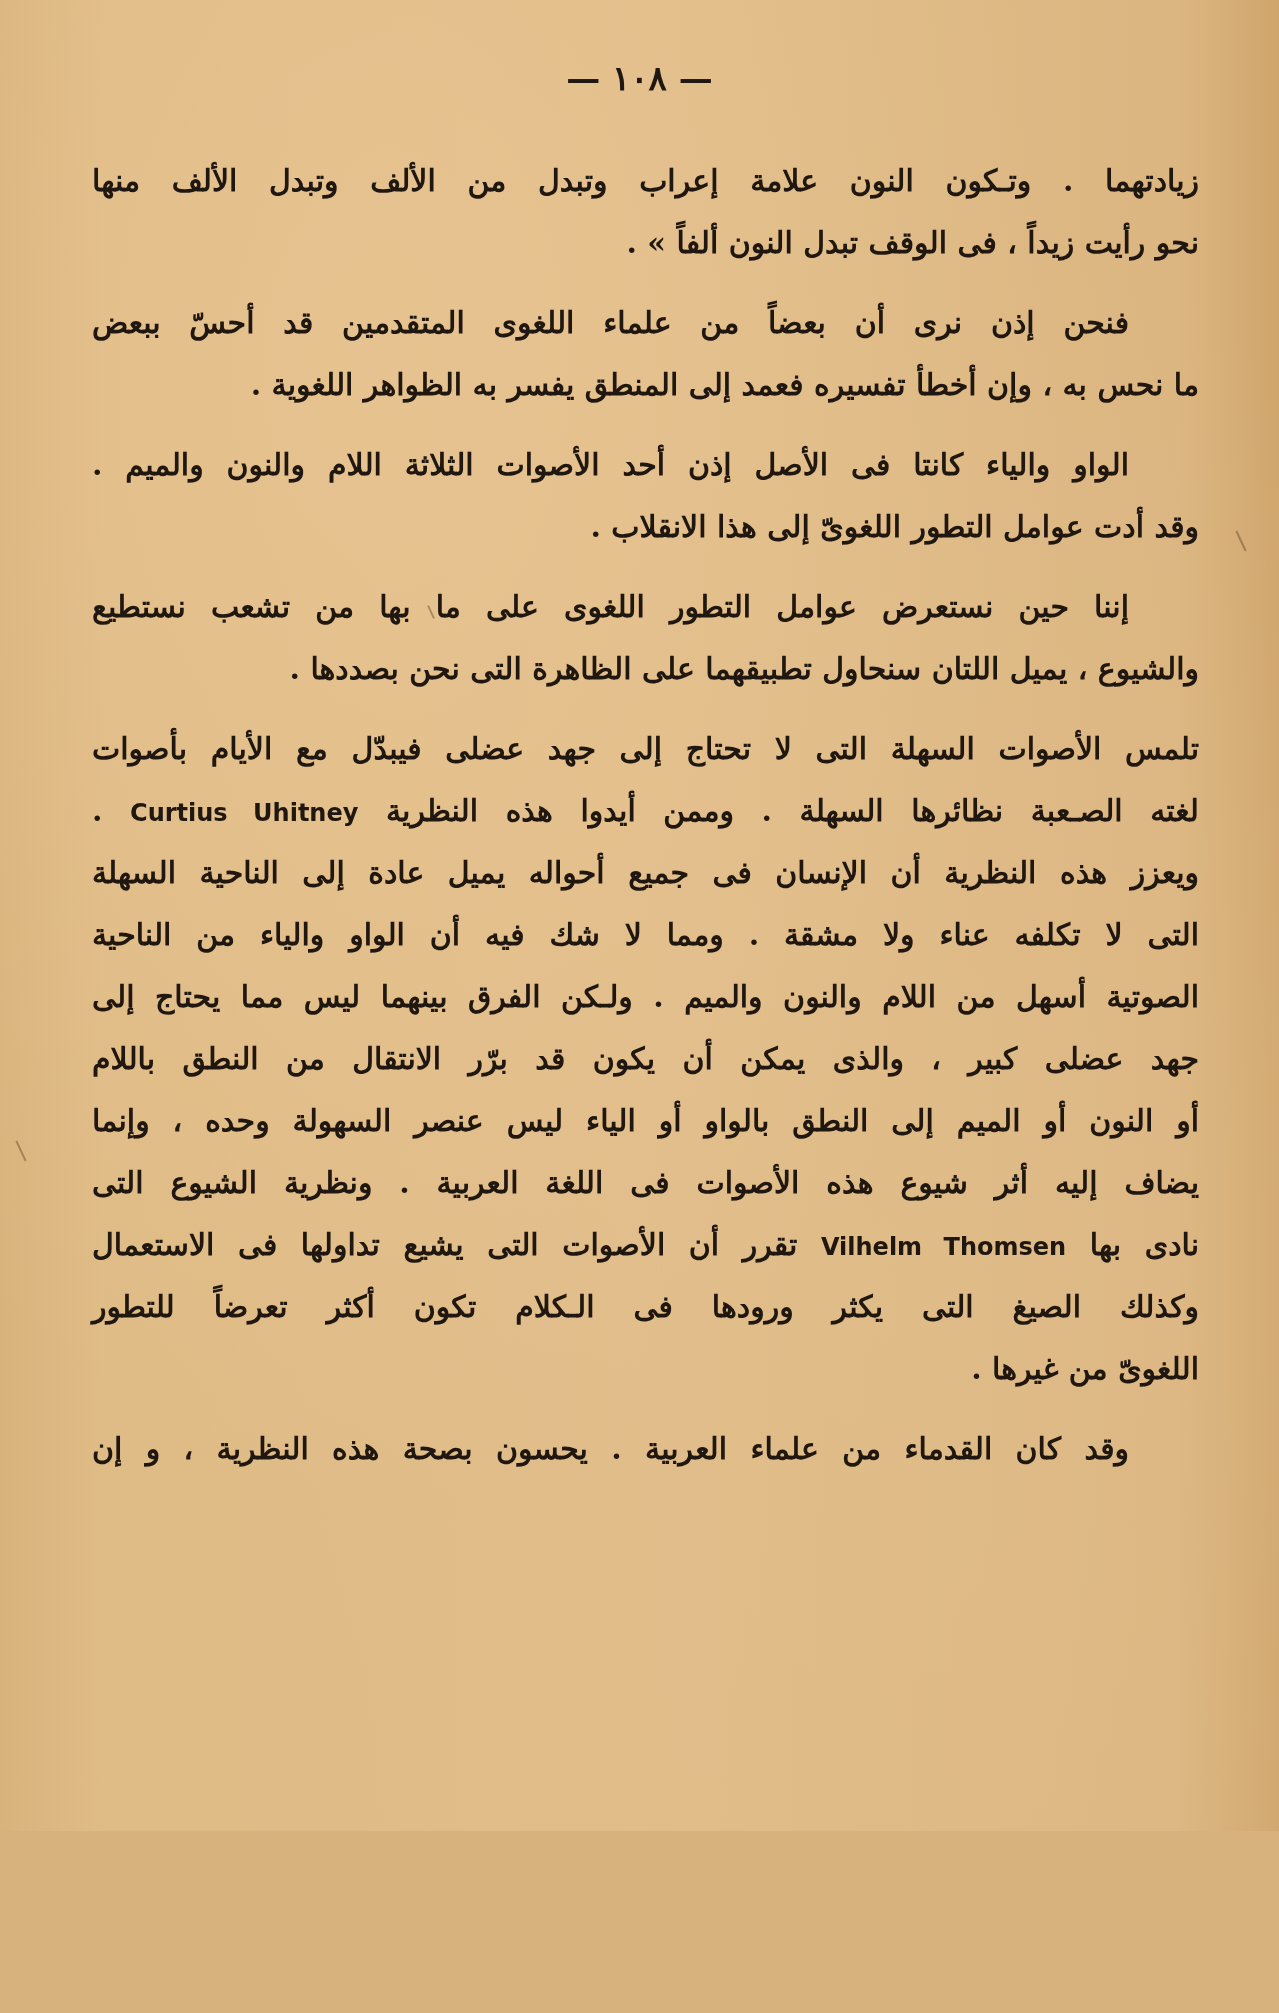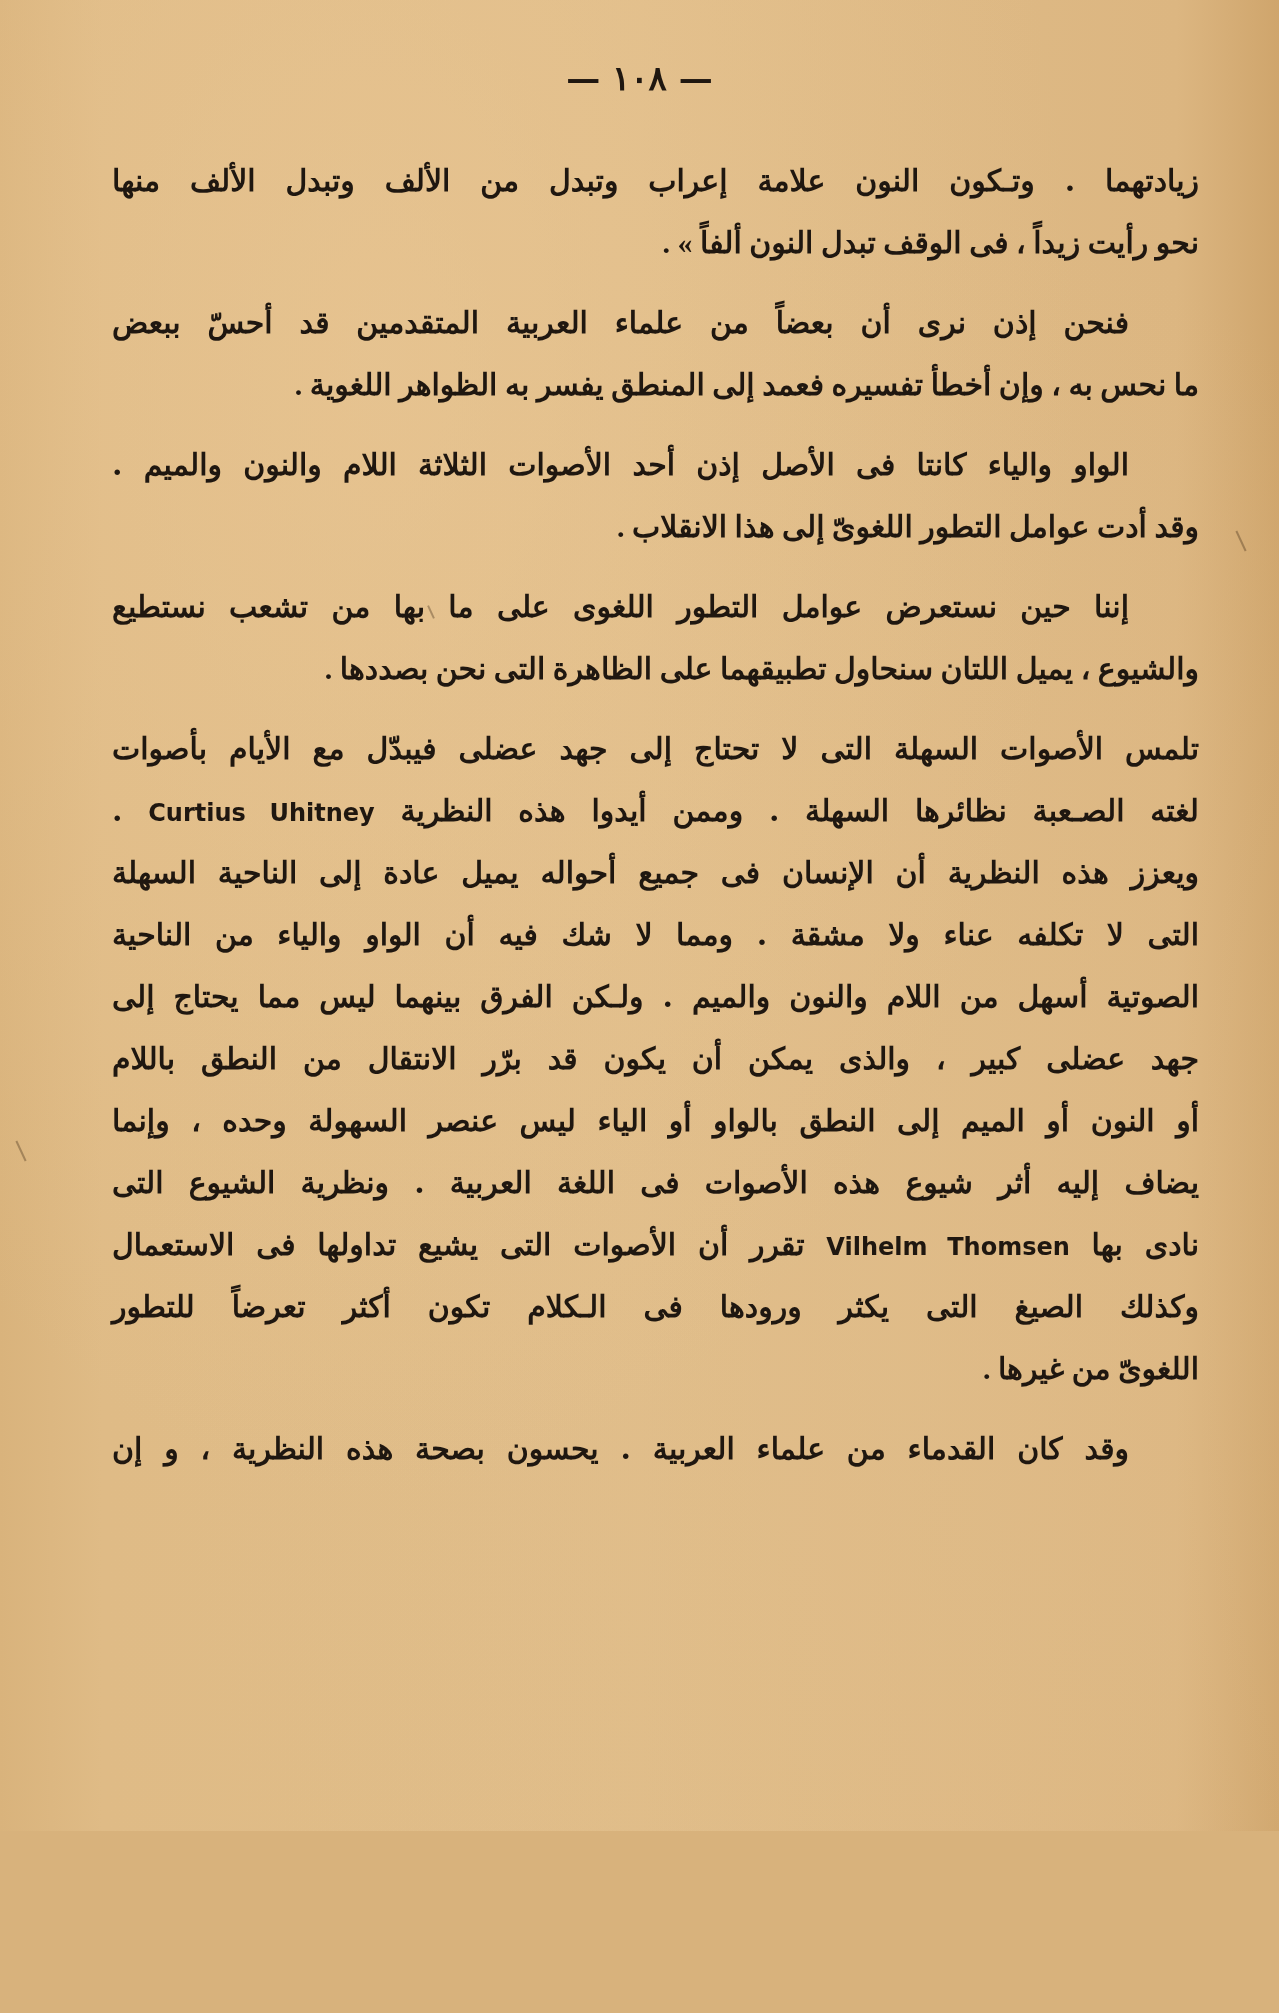--- a/index.html
+++ b/index.html
@@ -30,41 +30,40 @@
       left: 0;
       width: 100%;
       text-align: center;
       font-size: 34px;
       font-weight: bold;
       letter-spacing: 4px;
       direction: rtl;
     }
     .text-block {
       position: absolute;
-      left: 112px;
+      left: 92px;
       right: 80px;
       top: 150px;
       direction: rtl;
       text-align: justify;
       text-align-last: right;
     }
     .line {
       display: block;
       height: 62px;
       line-height: 62px;
       font-size: 30px;
       font-weight: bold;
       white-space: nowrap;
       text-align: justify;
       text-align-last: justify;
       overflow: visible;
     }
     .line.last {
       text-align-last: right;
-      font-family: Liberation Serif, serif;
     }
     .line.indent {
       padding-right: 70px;
     }
     .para-gap {
       height: 18px;
     }
     .latin {
       font-family: "DejaVu Sans", sans-serif;
       font-size: 24px;
@@ -89,21 +88,21 @@
 
   <div class="text-block">
 
     <div>
       <span class="line">زيادتهما . وتـكون النون علامة إعراب وتبدل من الألف وتبدل الألف منها</span>
       <span class="line last">نحو رأيت زيداً ، فى الوقف تبدل النون ألفاً » .</span>
     </div>
     <div class="para-gap"></div>
 
     <div>
-      <span class="line indent">فنحن إذن نرى أن بعضاً من علماء العربية المتقدمين قد أحسّ ببعض</span>
+      <span class="line indent">فنحن إذن نرى أن بعضاً من علماء اللغوى المتقدمين قد أحسّ ببعض</span>
       <span class="line last">ما نحس به ، وإن أخطأ تفسيره فعمد إلى المنطق يفسر به الظواهر اللغوية .</span>
     </div>
     <div class="para-gap"></div>
 
     <div>
       <span class="line indent">الواو والياء كانتا فى الأصل إذن أحد الأصوات الثلاثة اللام والنون والميم .</span>
       <span class="line last">وقد أدت عوامل التطور اللغوىّ إلى هذا الانقلاب .</span>
     </div>
     <div class="para-gap"></div>
 

